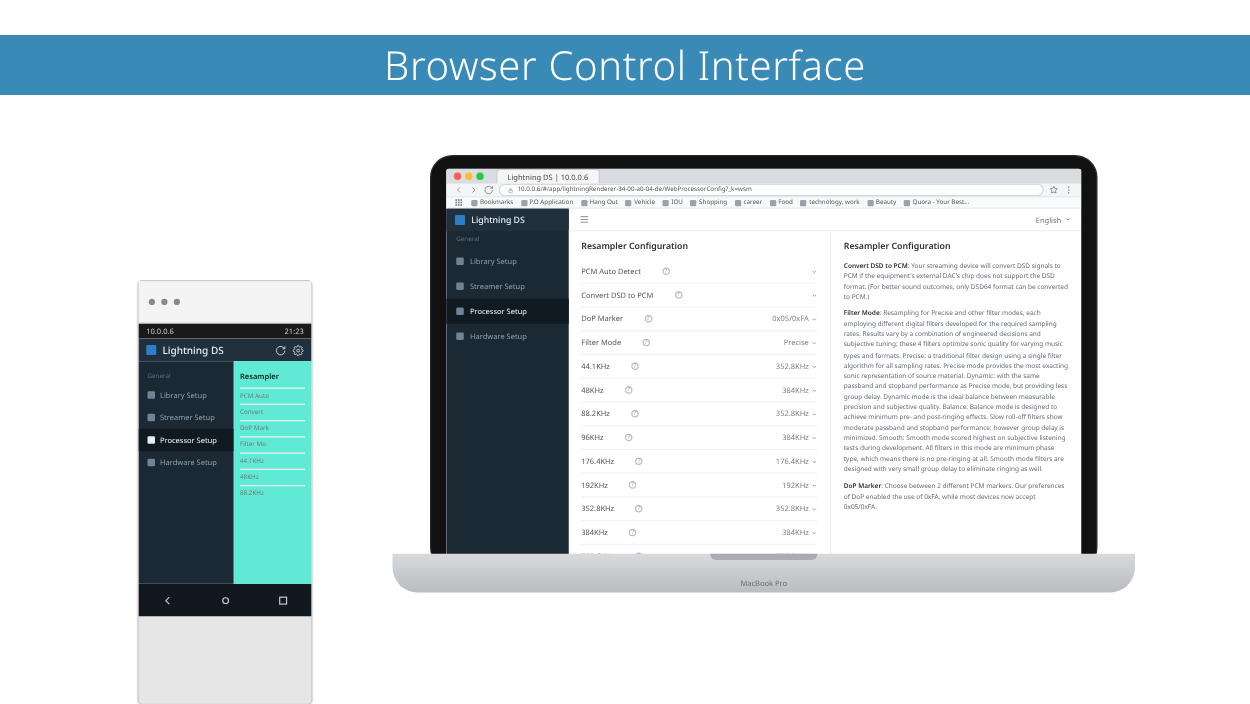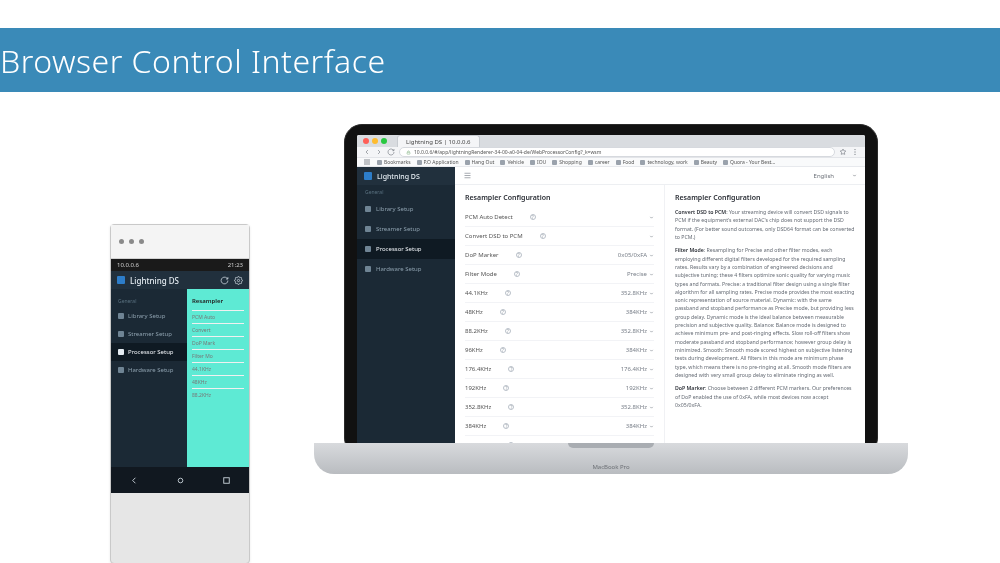--- a/index.html
+++ b/index.html
@@ -1,17 +1,17 @@
 <!DOCTYPE html>
 <html><head>
 <meta charset="utf-8">
 <style>
   *{margin:0;padding:0;box-sizing:border-box;font-family:system-ui,-apple-system,"Segoe UI",Roboto,sans-serif;}
   html,body{width:1000px;height:563px;background:#ffffff;overflow:hidden;}
-  .banner{position:absolute;left:0;top:28px;width:100%;height:64px;background:#3a8ab8;display:flex;align-items:center;justify-content:flex-start;}
+  .banner{position:absolute;left:0;top:28px;width:100%;height:48px;background:#3a8ab8;display:flex;align-items:center;justify-content:center;}
   .banner-title{color:#fff;font-size:32px;font-weight:300;letter-spacing:.5px;}
 
   
   .phone{position:absolute;left:110px;top:224px;width:140px;height:340px;background:#e6e6e6;border:1px solid #c9c9c9;border-radius:4px;box-shadow:0 1px 3px rgba(0,0,0,.08);}
   .phone-top{height:34px;background:#f4f4f4;border-bottom:1px solid #d2d2d2;display:flex;align-items:center;gap:5px;padding:0 8px;font-size:7px;color:#555;}
   .phone-dot{width:5px;height:5px;border-radius:50%;background:#8a8a8a;}
   .phone-status{height:12px;background:#1a1a1a;display:flex;align-items:center;justify-content:space-between;padding:0 6px;font-size:6px;color:#cfcfcf;}
   .phone-screen{height:196px;display:flex;flex-direction:column;background:#fff;}
   .phone-appbar{height:18px;background:#21303d;display:flex;align-items:center;padding:0 6px;gap:5px;}
   .phone-logo{width:8px;height:8px;background:#2d7dc9;border-radius:1px;}
@@ -53,21 +53,21 @@
 
   .app{flex:1;display:flex;}
   .app-side{width:98px;background:#1b2935;display:flex;flex-direction:column;}
   .app-side-bar{height:18px;background:#21303d;display:flex;align-items:center;padding:0 7px;gap:5px;}
   .app-side-bar .nm{color:#e5ecf2;font-size:7px;font-weight:500;}
   .app-side-hd{font-size:5px;color:#59707f;padding:4px 8px;}
   .app-side-item{font-size:6px;color:#8da0ae;padding:6px 8px;display:flex;align-items:center;gap:5px;}
   .app-side-item.active{background:#0f1a23;color:#f0f4f8;}
   .app-main-top{height:18px;border-bottom:1px solid #edeff2;display:flex;align-items:center;justify-content:space-between;padding:0 8px;font-size:6px;color:#6a6f77;}
   .menu-ico{width:9px;height:9px;color:#8a8f97;}
-  .lang{display:flex;align-items:center;gap:18px;margin-left:32px;}
+  .lang{display:flex;align-items:center;gap:3px;margin-left:32px;}
 
   .cols{flex:1;display:flex;}
   .col-left{flex:1.05;padding:8px 10px;border-right:1px solid #f0f1f4;}
   .col-right{flex:1;padding:8px 10px;}
   .sec-hd{font-size:7px;font-weight:600;color:#2b2f36;margin-bottom:6px;}
   .setting{display:flex;align-items:center;justify-content:space-between;padding:5px 0;border-top:1px solid #f2f3f6;font-size:6px;color:#555;}
   .setting:first-of-type{border-top:none;}
   .setting .lbl{display:flex;align-items:center;gap:17px;}
   .help{width:6px;height:6px;border-radius:50%;border:1px solid #b9c0c9;font-size:5px;color:#9aa2ab;display:inline-flex;align-items:center;justify-content:center;}
   .val{color:#7a808a;display:flex;align-items:center;gap:2px;}

